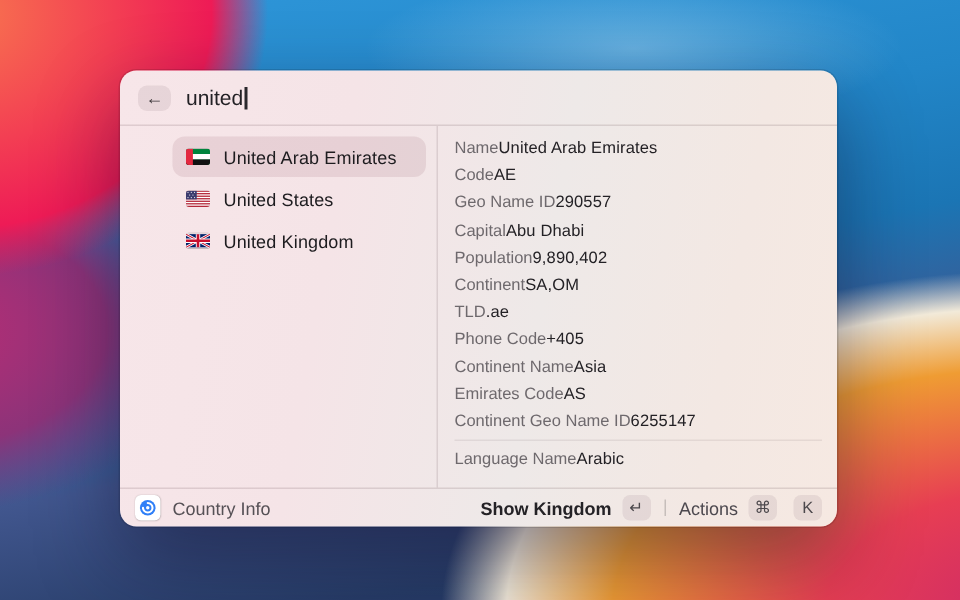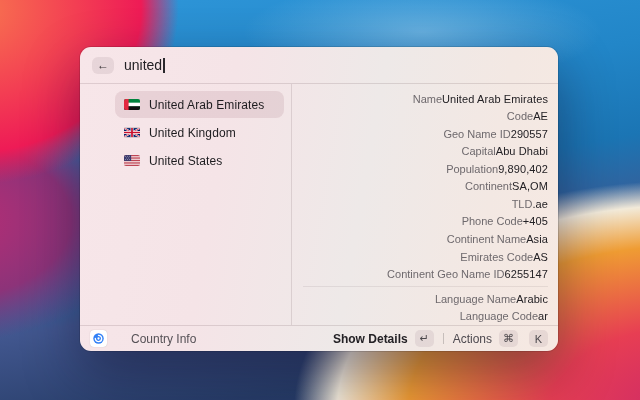--- a/index.html
+++ b/index.html
@@ -47,28 +47,28 @@
   .list-item.selected { background:rgba(146,92,105,0.14); }
   .item-label { font-size:12px; font-weight:500; color:#1d1c1f; letter-spacing:0.1px; }
   .flag { width:16px; height:11px; border-radius:2px; overflow:hidden; flex:none;
           box-shadow:inset 0 0 0 0.5px rgba(0,0,0,0.25); display:block; }
   .flag svg { display:block; width:16px; height:11px; }
 
   .divider-v { width:1px; background:rgba(70,40,50,0.13); flex:none; }
 
   
   .detail-pane { flex:1; padding:6px 10px 0 11px; display:flex; flex-direction:column; }
-  .row { height:18.2px; display:flex; align-items:center; justify-content:flex-end; }
+  .row { height:18.2px; display:flex; align-items:center; justify-content:flex-start; }
   .row-label { font-size:11px; color:#6e696d; }
   .row-value { font-size:11px; color:#232125; font-weight:500; letter-spacing:0.1px; }
   .group-sep { height:1px; background:rgba(70,40,50,0.09); margin:3px 0; flex:none; }
 
   
   .footer { height:25px; flex:none; display:flex; align-items:center; justify-content:space-between; padding:0 10px; }
-  .footer-left { display:flex; align-items:center; gap:24px; }
+  .footer-left { display:flex; align-items:center; gap:8px; }
   .app-icon { width:17px; height:17px; border-radius:4px; background:#ffffff;
               display:flex; align-items:center; justify-content:center;
               box-shadow:0 0 1px rgba(0,0,0,0.25); }
   .app-icon svg { width:13px; height:13px; display:block; }
   .app-name { font-size:12px; color:#565156; }
   .footer-right { display:flex; align-items:center; }
   .footer-btn { display:flex; align-items:center; gap:7px; background:none; border:none; cursor:pointer; font-family:inherit; padding:0; }
   .btn-label { font-size:12px; color:#4d494f; }
   .btn-label.strong { font-weight:700; color:#242226; }
   .key-badge {
@@ -102,32 +102,20 @@
         <div class="list-item selected">
           <span class="flag">
             <svg viewBox="0 0 16 11">
                 <rect width="16" height="11" fill="#00843D"></rect>
                 <rect y="3.67" width="16" height="3.66" fill="#ffffff"></rect>
                 <rect y="7.33" width="16" height="3.67" fill="#111111"></rect>
                 <rect width="4.6" height="11" fill="#E32840"></rect>
               </svg>
           </span>
           <span class="item-label">United Arab Emirates</span>
-        </div>
-        <div class="list-item">
-          <span class="flag">
-            <svg viewBox="0 0 60 33">
-                <rect width="60" height="33" fill="#012169"></rect>
-                <path d="M0,0 60,33 M60,0 0,33" stroke="#ffffff" stroke-width="6.5"></path>
-                <path d="M0,0 60,33 M60,0 0,33" stroke="#C8102E" stroke-width="2.6"></path>
-                <path d="M30,0 V33 M0,16.5 H60" stroke="#ffffff" stroke-width="11"></path>
-                <path d="M30,0 V33 M0,16.5 H60" stroke="#C8102E" stroke-width="6.5"></path>
-              </svg>
-          </span>
-          <span class="item-label">United Kingdom</span>
         </div>
         <div class="list-item">
           <span class="flag">
             <svg viewBox="0 0 19 13">
                 <rect width="19" height="13" fill="#ffffff"></rect>
                 <g fill="#B22234">
                   <rect y="0" width="19" height="1"></rect>
                   <rect y="2" width="19" height="1"></rect>
                   <rect y="4" width="19" height="1"></rect>
                   <rect y="6" width="19" height="1"></rect>
@@ -143,20 +131,32 @@
                   <circle cx="2.9" cy="3.5" r="0.45"></circle>
                   <circle cx="5.5" cy="3.5" r="0.45"></circle>
                   <circle cx="1.6" cy="5.6" r="0.45"></circle>
                   <circle cx="4.2" cy="5.6" r="0.45"></circle>
                   <circle cx="6.8" cy="5.6" r="0.45"></circle>
                 </g>
               </svg>
           </span>
           <span class="item-label">United States</span>
         </div>
+        <div class="list-item">
+          <span class="flag">
+            <svg viewBox="0 0 60 33">
+                <rect width="60" height="33" fill="#012169"></rect>
+                <path d="M0,0 60,33 M60,0 0,33" stroke="#ffffff" stroke-width="6.5"></path>
+                <path d="M0,0 60,33 M60,0 0,33" stroke="#C8102E" stroke-width="2.6"></path>
+                <path d="M30,0 V33 M0,16.5 H60" stroke="#ffffff" stroke-width="11"></path>
+                <path d="M30,0 V33 M0,16.5 H60" stroke="#C8102E" stroke-width="6.5"></path>
+              </svg>
+          </span>
+          <span class="item-label">United Kingdom</span>
+        </div>
       </div>
 
       <div class="divider-v"></div>
 
       <div class="detail-pane">
         <div class="row">
             <span class="row-label">Name</span>
             <span class="row-value">United Arab Emirates</span>
           </div>
         <div class="row">
@@ -196,44 +196,40 @@
             <span class="row-value">AS</span>
           </div>
         <div class="row">
             <span class="row-label">Continent Geo Name ID</span>
             <span class="row-value">6255147</span>
           </div>
         <div class="group-sep"></div>
         <div class="row">
             <span class="row-label">Language Name</span>
             <span class="row-value">Arabic</span>
-          </div>
-        <div class="row">
-            <span class="row-label">Language Code</span>
-            <span class="row-value">ar</span>
           </div>
       </div>
     </div>
 
     <div class="divider-h"></div>
 
     <div class="footer">
       <div class="footer-left">
         <span class="app-icon">
           <svg viewBox="0 0 16 16">
               <circle cx="8" cy="8" r="6.4" fill="#2f7ff7"></circle>
               <path d="M8 4.1 A3.9 3.9 0 1 1 4.1 8" stroke="#ffffff" stroke-width="1.7" fill="none" stroke-linecap="round"></path>
               <circle cx="8" cy="8" r="1.4" fill="#ffffff"></circle>
             </svg>
         </span>
         <span class="app-name">Country Info</span>
       </div>
       <div class="footer-right">
         <button class="footer-btn">
-          <span class="btn-label strong">Show Details</span>
+          <span class="btn-label strong">Show Kingdom</span>
           <span class="key-badge">↵</span>
         </button>
         <span class="footer-sep"></span>
         <button class="footer-btn">
           <span class="btn-label">Actions</span>
           <span class="key-badge">⌘</span>
           <span class="key-badge">K</span>
         </button>
       </div>
     </div>

